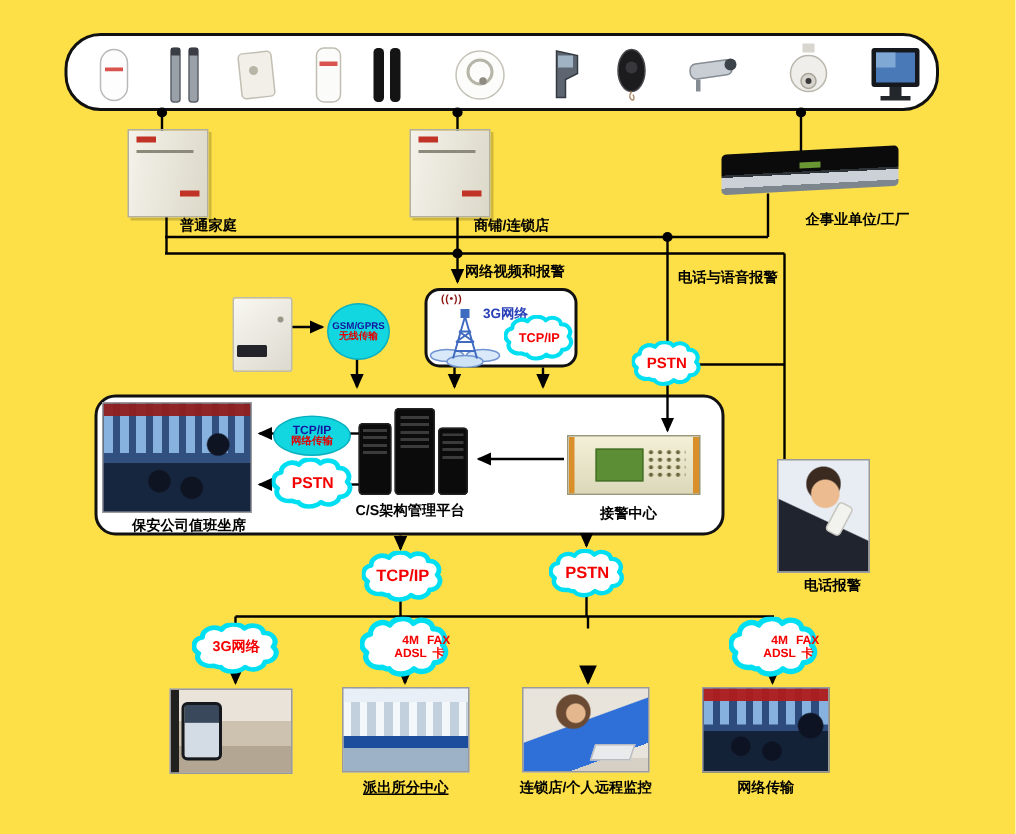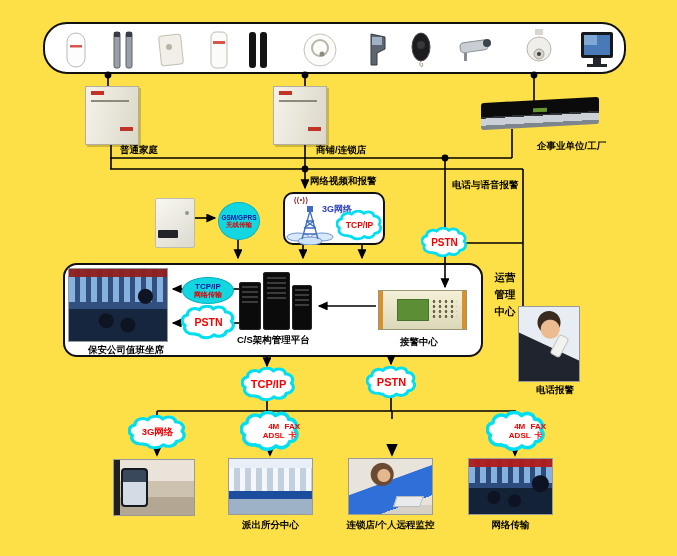--- a/index.html
+++ b/index.html
@@ -268,25 +268,20 @@
   <div class="servers" style="left:239px;top:272px;">
     <div class="tower" style="left:0;top:10px;width:22px;height:48px;"></div>
     <div class="tower" style="left:24px;top:0;width:27px;height:58px;"></div>
     <div class="tower" style="left:53px;top:13px;width:20px;height:45px;"></div>
   </div>
   <div class="lbl" style="left:237px;top:334px;">C/S架构管理平台</div>
 
   <div class="alarmdev" style="left:378px;top:290px;"></div>
   <div class="lbl" style="left:400px;top:336px;">接警中心</div>
 
-  <div class="ops">
-    <span>运营</span>
-    <span>管理</span>
-    <span>中心</span>
-  </div>
 
   <div class="photo ph-operator" style="left:518px;top:306px;width:62px;height:76px;"></div>
   <div class="lbl" style="left:536px;top:384px;">电话报警</div>
 
   <div class="cloud" style="left:241px;top:367px;width:55px;height:35px;">
     <svg class="cbg" viewBox="0 0 120 80" preserveAspectRatio="none">
         <use href="#cloudpath"></use>
       </svg>
     <span class="ctext" style="font-size:11px;">TCP/IP</span>
   </div>
@@ -321,17 +316,17 @@
       <span>FAX卡</span>
     </span>
   </div>
 
   <div class="photo ph-phone" style="left:113px;top:459px;width:82px;height:57px;"></div>
   <div class="photo ph-building" style="left:228px;top:458px;width:85px;height:57px;"></div>
   <div class="photo ph-woman" style="left:348px;top:458px;width:85px;height:57px;"></div>
   <div class="photo ph-policeroom" style="left:468px;top:458px;width:85px;height:57px;"></div>
 
   <div class="lblc" style="left:113px;width:82px;top:533px;margin-top:24px;">3G手机监控</div>
-  <div class="lblc" style="left:228px;width:85px;top:519px;">派出所分中心</div>
+  <div class="lblc" style="left:228px;width:85px;top:519px;text-decoration:underline;">派出所分中心</div>
   <div class="lblc" style="left:333px;width:115px;top:519px;">连锁店/个人远程监控</div>
   <div class="lblc" style="left:468px;width:85px;top:519px;">网络传输</div>
 
 </div>
 
 </body></html>

